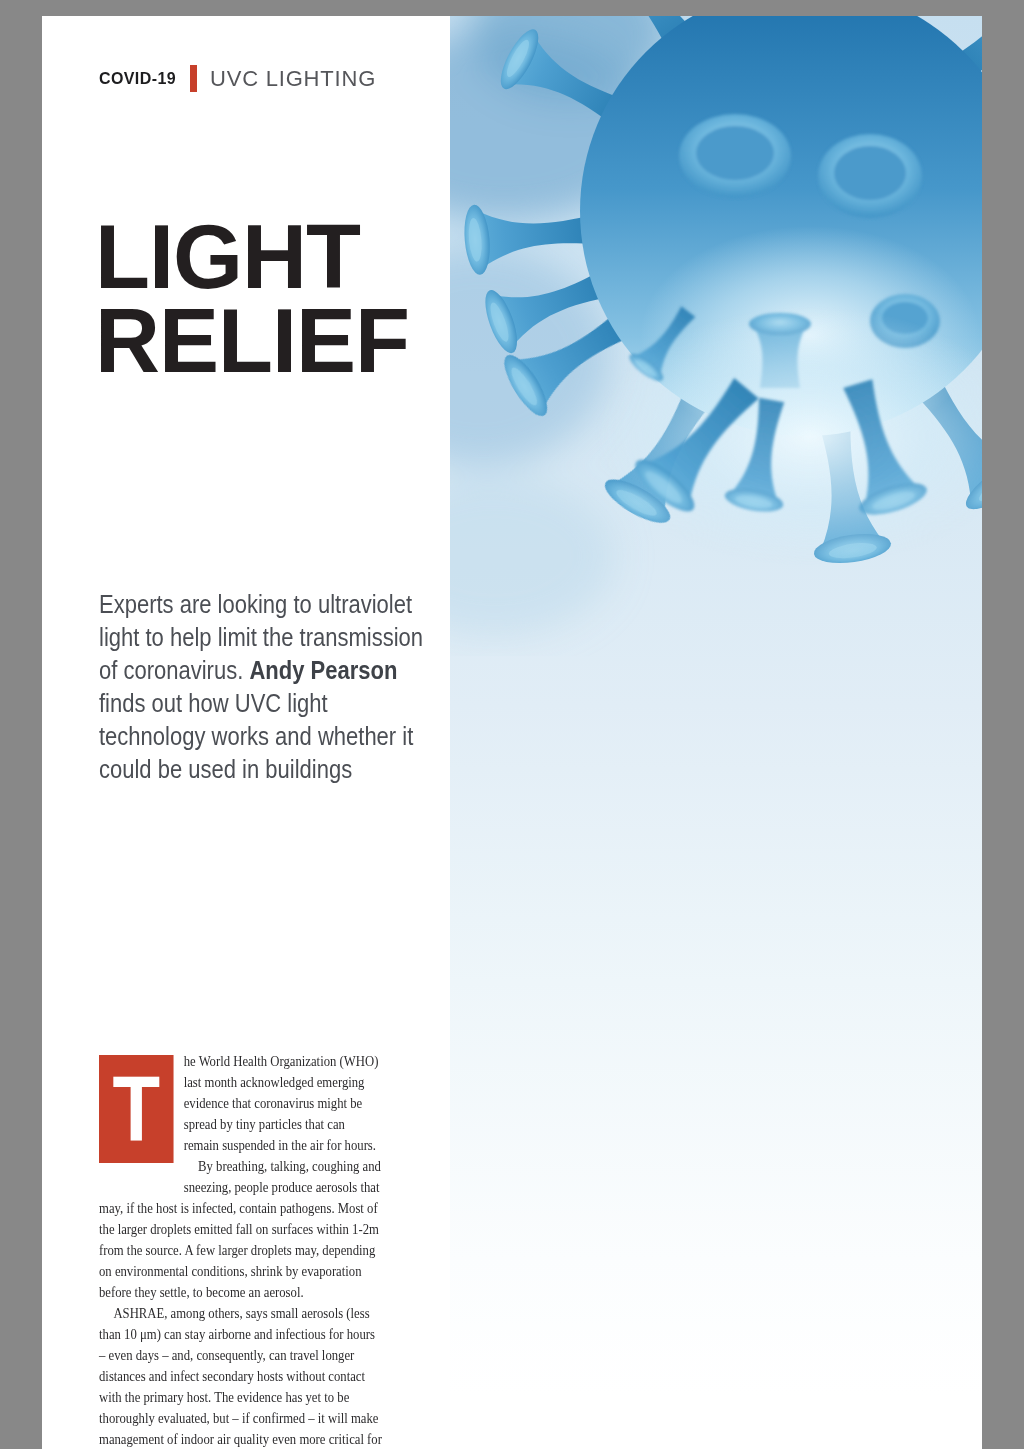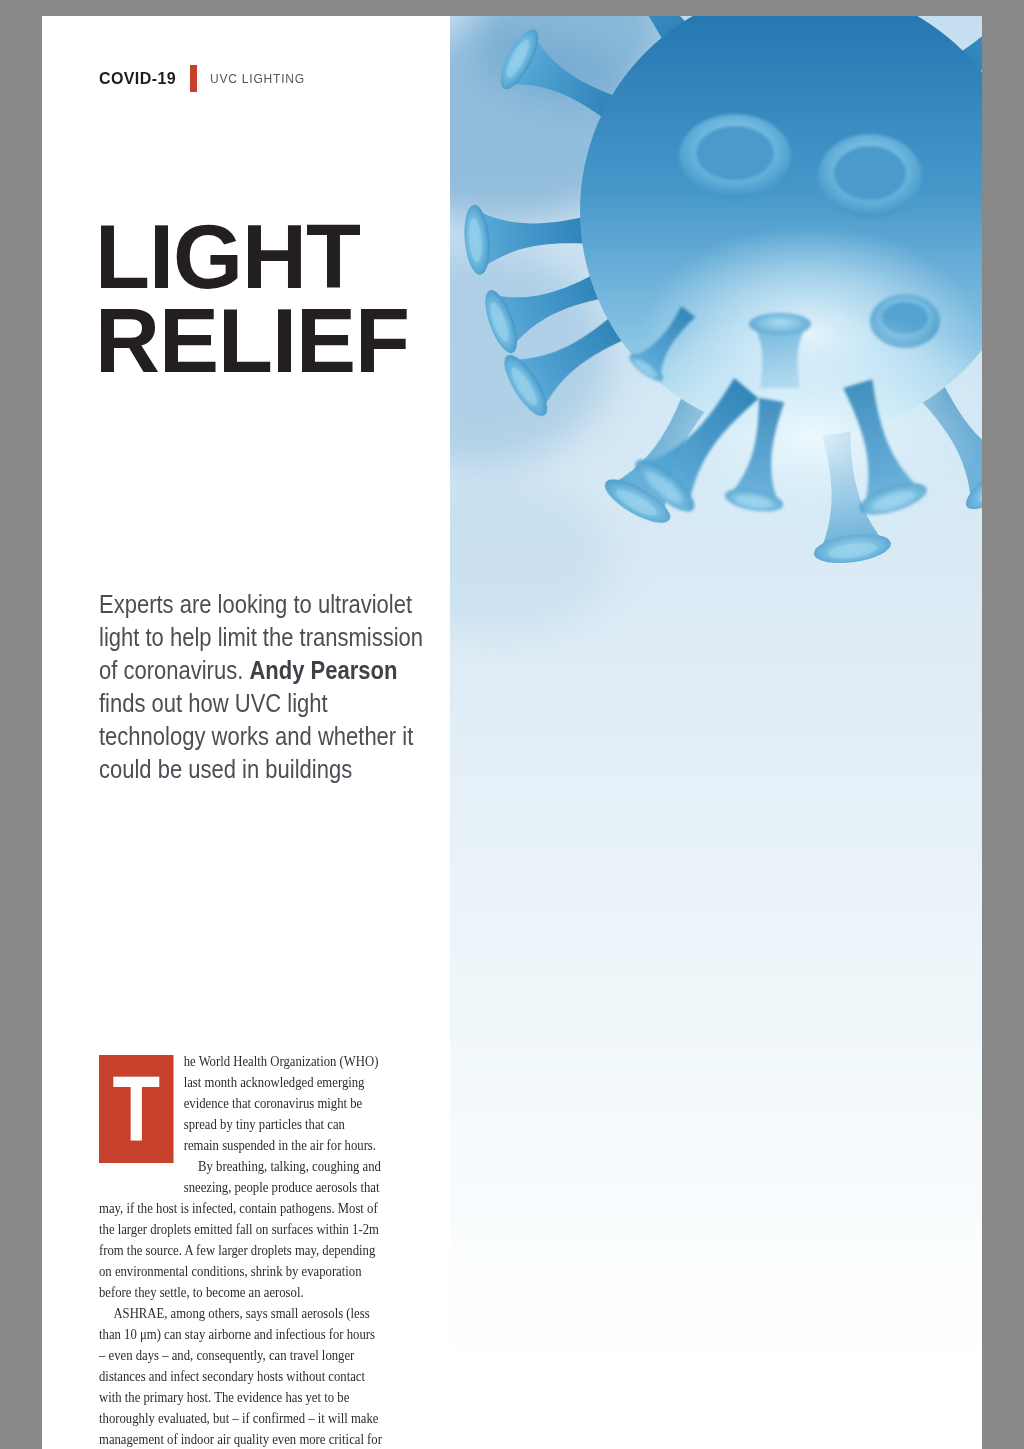--- a/index.html
+++ b/index.html
@@ -14,21 +14,21 @@
   .image-panel {
     position:absolute; left:408px; top:0; width:616px; height:1380px;
     background:linear-gradient(180deg,#c6dff0 0%,#d2e6f3 26%,#e1edf6 50%,#eef6fa 70%,#fbfdfe 90%,#ffffff 100%);
   }
   .image-panel svg { display:block; }
 
   
   .eyebrow { position:absolute; left:57px; top:49px; display:flex; align-items:center; }
   .eyebrow .tag { font-weight:bold; font-size:16px; letter-spacing:.4px; color:#1d1d1f; }
   .eyebrow .bar { width:7px; height:27px; background:#c7402b; margin:0 13px 0 14px; }
-  .eyebrow .section { font-size:12px; letter-spacing:.8px; color:#55565a; }
+  .eyebrow .section { font-size:22px; letter-spacing:.8px; color:#55565a; }
 
   
   .headline {
     position:absolute; left:53px; top:172px;
     font-size:90px; font-weight:bold; color:#231f20;
     line-height:84px; letter-spacing:-1px;
   }
 
   
   .standfirst {

